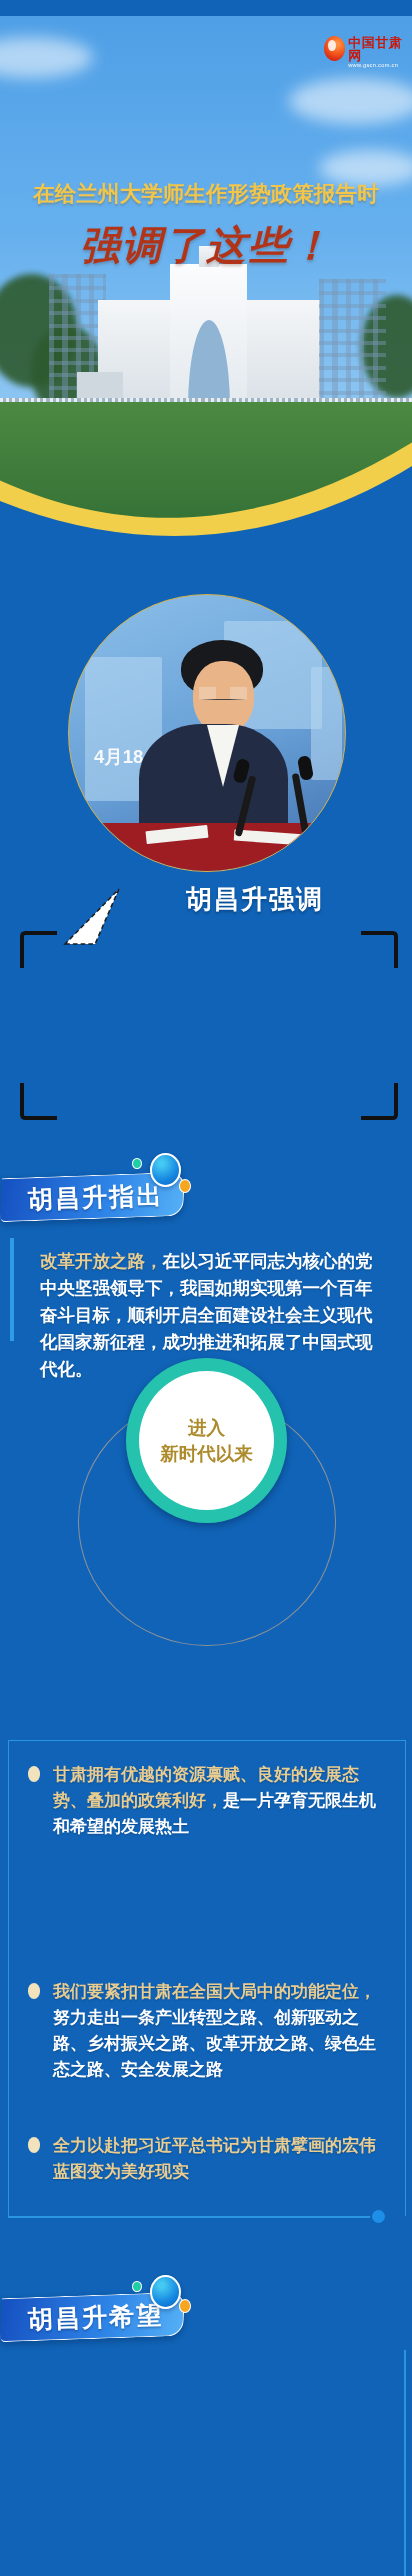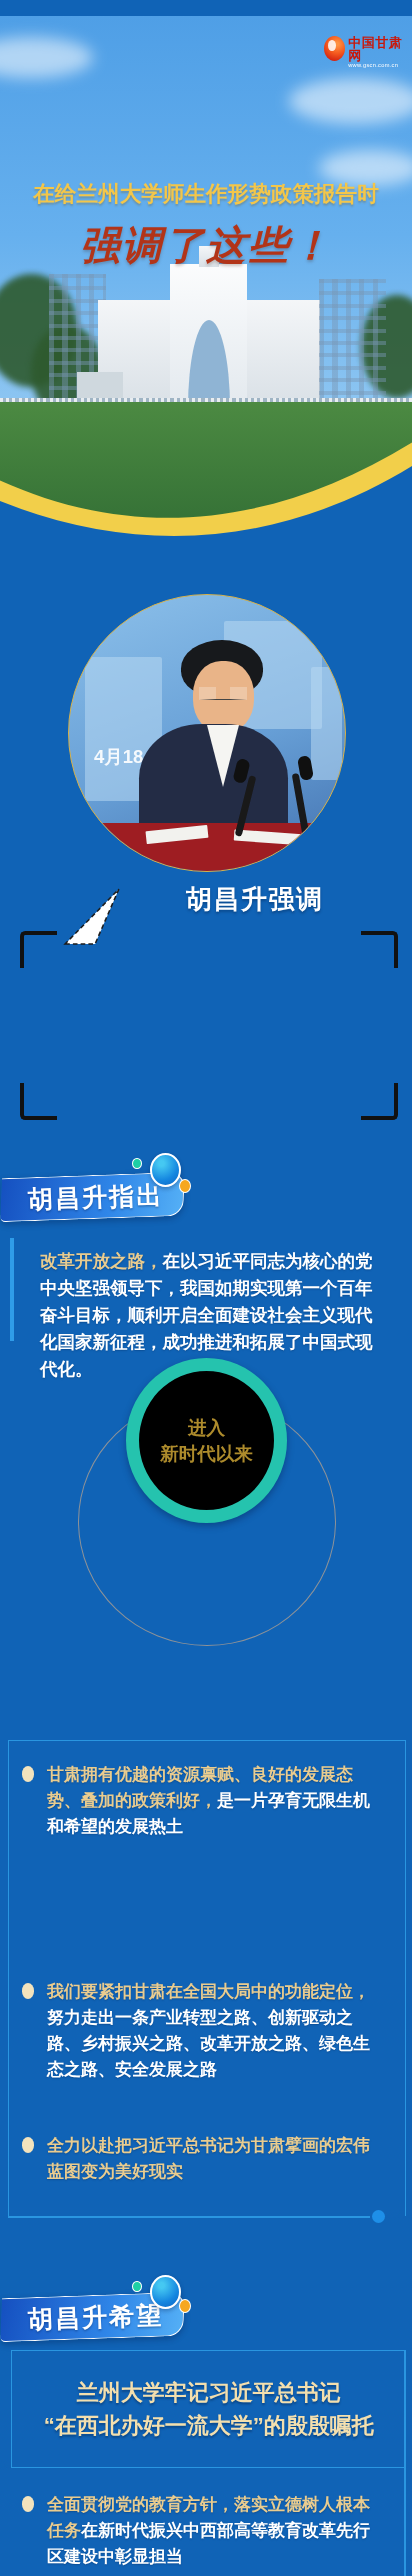--- a/index.html
+++ b/index.html
@@ -73,30 +73,30 @@
   .banner-ball{position:absolute;width:27px;height:30px;border-radius:50%;
         background:radial-gradient(circle at 35% 28%,#45c8f2 10%,#1587e0 60%,#0b64c4 100%);
         border:2.1px solid #fff;box-shadow:0 2.1px 4.1px rgba(0,20,60,.3);}
   .dot-teal{position:absolute;width:7.7px;height:8.8px;border-radius:50%;background:#1ecfa5;border:1px solid #fff;}
   .dot-orange{position:absolute;width:10.3px;height:12.4px;border-radius:50%;background:#f6a71f;border:1px solid #fff;}
   
   .lead-gold{color:#e9cc8f;}
   .accent-bar{position:absolute;width:3.6px;background:#2f9ce8;}
   .body-para{position:absolute;color:#ffffff;font-weight:bold;font-size:17.5px;line-height:27px;text-shadow:0 1px 1.5px rgba(0,40,90,.35);}
   #cycle-connector{position:absolute;top:1397px;left:78px;width:256px;height:247px;border:1.5px solid #8d9298;border-radius:50%;}
-  .ring{position:absolute;border-radius:50%;background:#000000;box-sizing:border-box;box-shadow:0 3.1px 7.2px rgba(0,20,60,.35);
+  .ring{position:absolute;border-radius:50%;background:#ffffff;box-sizing:border-box;box-shadow:0 3.1px 7.2px rgba(0,20,60,.35);
         display:flex;align-items:center;justify-content:center;text-align:center;white-space:pre-line;font-weight:bold;}
   #ring-top{top:1358px;left:126px;width:161px;height:165px;border:13.4px solid #25c3ae;color:#ad8b2c;font-size:18.5px;line-height:26px;}
   #ring-left{top:1544px;left:14.4px;width:125px;height:137px;border:12.4px solid #c3d23f;color:#5f5f5f;font-size:15.5px;line-height:23px;}
   #ring-right{top:1539px;left:261px;width:128px;height:138px;border:12.4px solid #f07038;color:#5f5f5f;font-size:16.5px;line-height:24px;}
   .frame-box{position:absolute;border:1.5px solid #2a96e0;border-bottom:none;box-sizing:border-box;}
   .line-blue{position:absolute;height:1.5px;background:#2a96e0;}
   .vline-blue{position:absolute;width:1.5px;background:#2a96e0;}
   .end-dot{position:absolute;width:13.4px;height:13.4px;border-radius:50%;background:#1e8fe8;}
-  .bullet-item{position:absolute;left:22px;width:357px;font-family:Liberation Serif, serif;}
+  .bullet-item{position:absolute;left:28px;width:357px;font-family:Liberation Serif, serif;}
   .bullet-dot{position:absolute;left:0;top:4.1px;width:12.4px;height:15.5px;border-radius:50%;background:#f3e3bd;}
   .bullet-text{margin-left:25px;color:#fff;font-weight:bold;font-size:17px;line-height:26px;text-shadow:0 1px 1.5px rgba(0,40,90,.35);}
   
   #hope-box{position:absolute;top:2350px;left:11.3px;width:395px;height:118px;border:1.5px solid #2a96e0;box-sizing:border-box;
         display:flex;align-items:center;justify-content:center;}
   #hope-box-title{color:#f3dfae;font-size:22px;font-weight:bold;text-align:center;line-height:33px;white-space:pre-line;
         text-shadow:0 1.5px 2.1px rgba(0,30,70,.4);}
 </style>
 </head>
 <body>
@@ -205,24 +205,16 @@
   </div>
 
   <div class="banner" style="top:2295px;">
     <span class="banner-label">胡昌升希望</span>
   </div>
   <div class="dot-teal abs" style="top:2281px;left:132px;"></div>
   <div class="banner-ball abs" style="top:2275px;left:150px;"></div>
   <div class="dot-orange abs" style="top:2299px;left:179px;"></div>
 
   <div class="vline-blue" style="top:2350px;left:404px;height:760px;"></div>
-  <div id="hope-box">
-    <div id="hope-box-title">兰州大学牢记习近平总书记
-“在西北办好一流大学”的殷殷嘱托</div>
-  </div>
-
-  <div class="bullet-item" style="top:2492px;">
-    <div class="bullet-dot"></div>
-    <div class="bullet-text"><span class="lead-gold">全面贯彻党的教育方针，落实立德树人根本任务</span><span>在新时代振兴中西部高等教育改革先行区建设中彰显担当</span></div>
-  </div>
+
 
 </div>
 
 
 </body></html>

